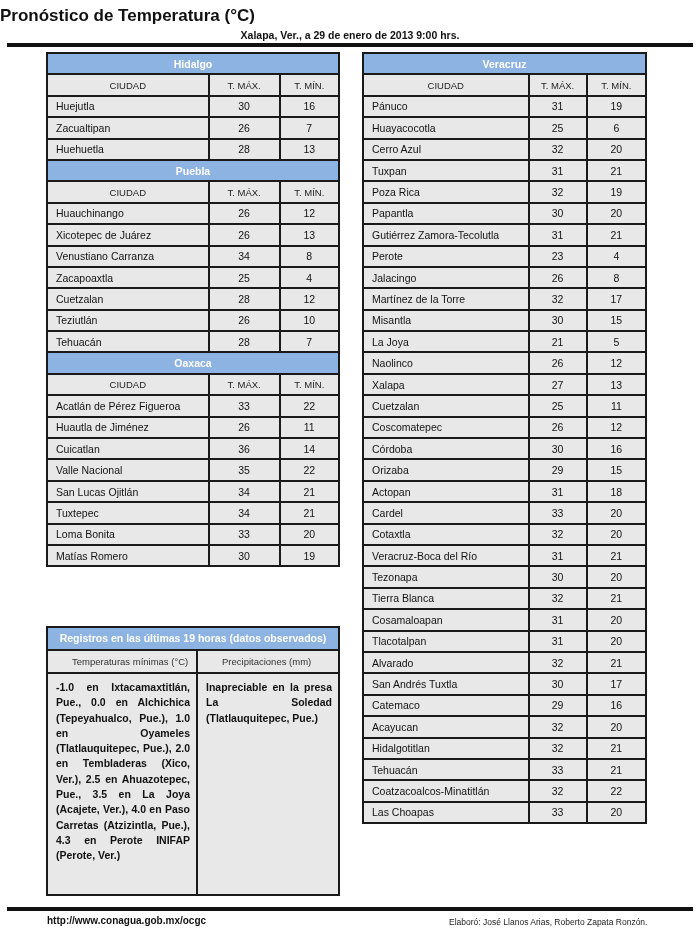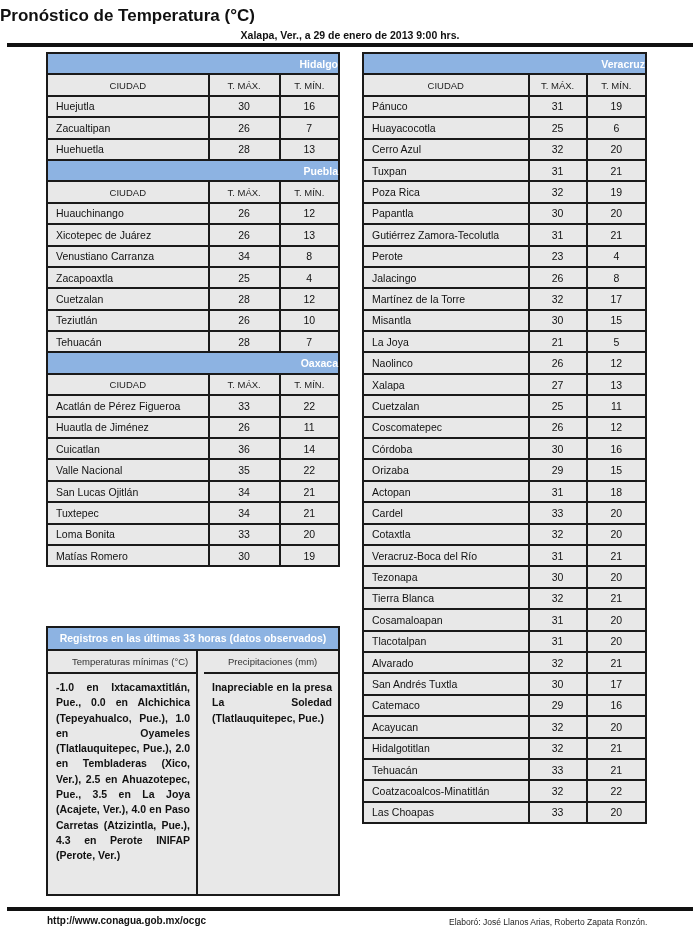--- a/index.html
+++ b/index.html
@@ -5,34 +5,34 @@
   html,body{margin:0;padding:0;background:#fff;}
   body{width:700px;height:935px;position:relative;font-family:"Liberation Sans",sans-serif;color:#111;overflow:hidden;}
   .title{position:absolute;top:6px;left:0;width:572px;text-align:left;font-size:17px;font-weight:bold;}
   .subtitle{position:absolute;top:29px;left:0;width:700px;text-align:center;font-size:10.5px;font-weight:bold;}
   .rule-top{position:absolute;top:43px;left:7px;width:686px;height:4px;background:#111;}
   .rule-bottom{position:absolute;top:907px;left:7px;width:686px;height:4px;background:#111;}
   .footer-left{position:absolute;top:915px;left:47px;font-size:10px;font-weight:bold;}
   .footer-right{position:absolute;top:917px;left:423px;font-size:8.5px;color:#222;margin-left:26px;}
   table.t{position:absolute;border-collapse:collapse;font-size:10.5px;}
   table.t td{border:2px solid #1a1a1a;background:#e8e8e8;height:19.4px;padding:0;}
-  table.t td.state{background:#8db3e2;color:#fff;font-weight:bold;text-align:right;font-size:10.5px;}
+  table.t td.state{background:#8db3e2;color:#fff;font-weight:bold;text-align:center;font-size:10.5px;}
   table.t td.hdr{text-align:center;font-size:9.5px;color:#222;}
   table.t td.city{padding-left:8px;}
   table.t td.num{text-align:center;}
   #left{left:46px;top:52px;width:294px;}
   #right{left:362px;top:52px;width:285px;}
   #left col.c1{width:155px;} #left col.c2{width:68px;} #left col.c3{width:57px;}
   #right col.c1{width:162px;} #right col.c2{width:57px;} #right col.c3{width:58px;}
   .obs{position:absolute;left:46px;top:626px;width:290px;border:2px solid #1a1a1a;background:#e8e8e8;}
   .obs-title{background:#8db3e2;color:#fff;font-weight:bold;text-align:center;font-size:10.5px;height:21px;line-height:21px;border-bottom:2px solid #1a1a1a;}
   .obs-row{display:flex;}
   .obs-h{font-size:9.5px;color:#333;height:21px;line-height:21px;padding-left:24px;border-bottom:2px solid #1a1a1a;}
   .obs-col1{width:148px;border-right:2px solid #1a1a1a;}
-  .obs-col2{flex:1;margin-left:6px;}
+  .obs-col2{flex:1;}
   .obs-body{font-size:10.5px;font-weight:bold;line-height:15.3px;padding:6px 6px 8px 8px;text-align:justify;height:220px;box-sizing:border-box;}
 </style>
 </head>
 <body>
 
 <div class="title">Pronóstico de Temperatura (°C)</div>
 <div class="subtitle">Xalapa, Ver., a  29  de enero de 2013  9:00 hrs.</div>
 <div class="rule-top"></div>
 
 <table class="t" id="left">
@@ -341,21 +341,21 @@
       </tr>
       <tr>
         <td class="city">Las Choapas</td>
         <td class="num">33</td>
         <td class="num">20</td>
       </tr>
     </tbody>
 </table>
 
 <div class="obs">
-  <div class="obs-title">Registros en las últimas 33 horas (datos observados)</div>
+  <div class="obs-title">Registros en las últimas 19 horas (datos observados)</div>
   <div class="obs-row">
     <div class="obs-col1">
       <div class="obs-h">Temperaturas mínimas (°C)</div>
       <div class="obs-body">-1.0 en Ixtacamaxtitlán, Pue., 0.0 en Alchichica (Tepeyahualco, Pue.), 1.0 en Oyameles (Tlatlauquitepec, Pue.), 2.0 en Tembladeras (Xico, Ver.), 2.5 en Ahuazotepec, Pue., 3.5 en La Joya (Acajete, Ver.), 4.0 en Paso Carretas (Atzizintla, Pue.), 4.3 en Perote INIFAP (Perote, Ver.)</div>
     </div>
     <div class="obs-col2">
       <div class="obs-h">Precipitaciones (mm)</div>
       <div class="obs-body">Inapreciable en la presa La Soledad (Tlatlauquitepec, Pue.)</div>
     </div>
   </div>

